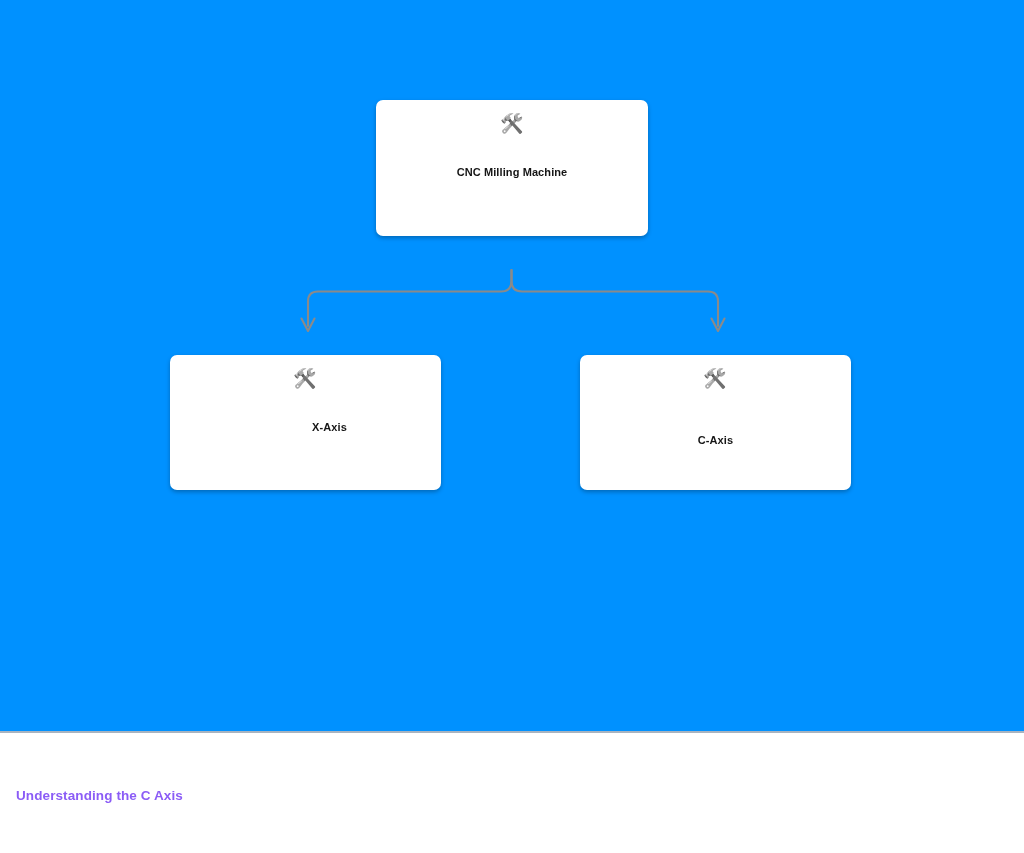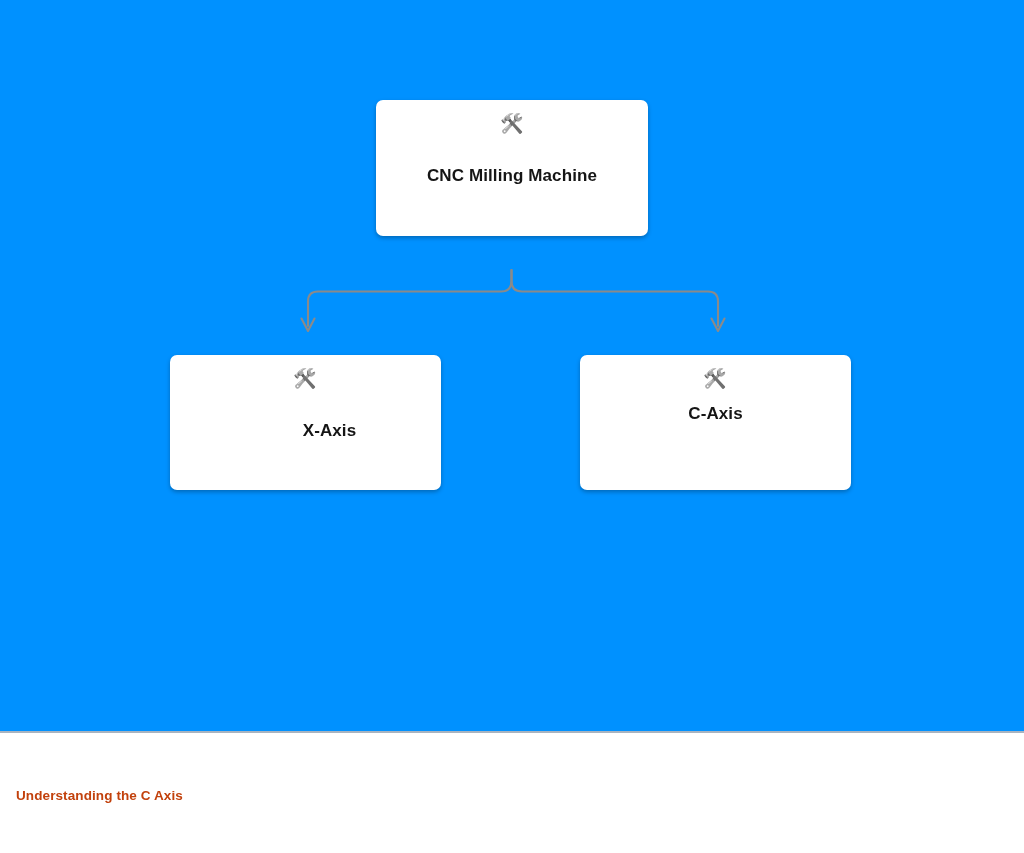--- a/index.html
+++ b/index.html
@@ -48,21 +48,21 @@
   }
 
   .node-icon {
     font-size: 19px;
     line-height: 1;
     filter: grayscale(100%) contrast(1.05);
     user-select: none;
   }
 
   .node-label {
-    font-size: 17px;
+    font-size: 11px;
     font-weight: bold;
     color: #151515;
     letter-spacing: 0.1px;
     text-align: center;
     white-space: nowrap;
   }
 
   #node-root {
     left: 376px;
     top: 100px;
@@ -81,38 +81,38 @@
   #node-x-axis .node-icon { margin-top: 14px; }
   #node-x-axis .node-label { margin-top: 33px; margin-left: 48px; }
 
   #node-c-axis {
     left: 580px;
     top: 355px;
     width: 271px;
     height: 135px;
   }
   #node-c-axis .node-icon { margin-top: 14px; }
-  #node-c-axis .node-label { margin-top: 16px; }
+  #node-c-axis .node-label { margin-top: 46px; }
 
   
   #footer-section {
     position: relative;
     width: 1024px;
     height: 118px;
     background: #ffffff;
     box-sizing: border-box;
   }
 
   #footer-heading {
     position: absolute;
     left: 16px;
     top: 55px;
     font-size: 13.5px;
     font-weight: bold;
-    color: #c2410c;
+    color: #8b5cf6;
     letter-spacing: 0.1px;
     white-space: nowrap;
   }
 </style>
 </head>
 <body>
 
 <div id="diagram-canvas">
 
   <svg id="connector-layer" viewBox="0 0 1024 733" width="1024" height="733">

